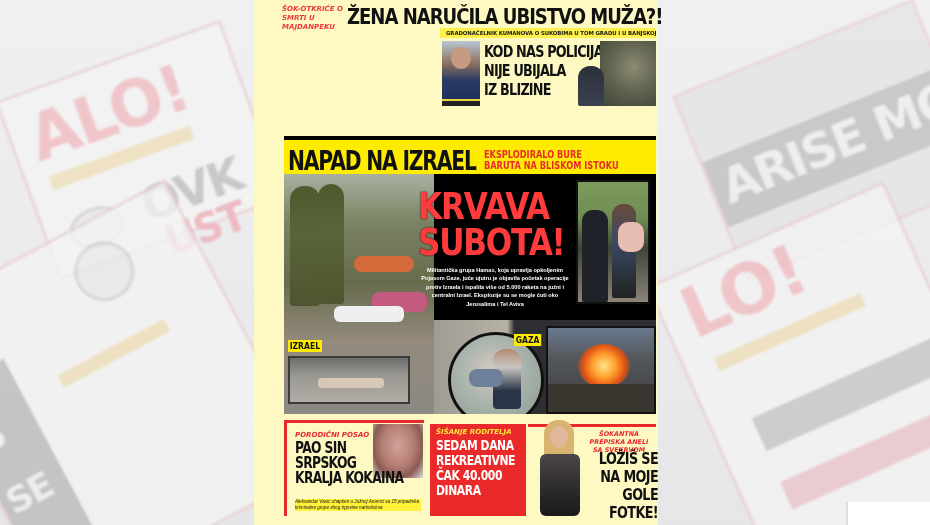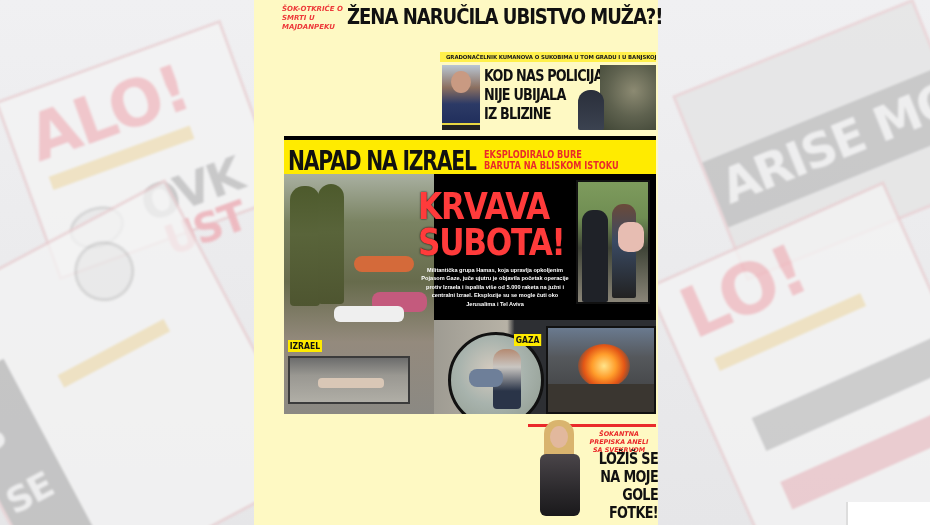--- a/index.html
+++ b/index.html
@@ -29,21 +29,21 @@
 
   
   .logo-box { position: absolute; left: 23px; top: 48px; width: 153px; height: 76px; background: #ea2a2a; }
   .barcode { position: absolute; left: 10px; top: 6px; width: 24px; height: 34px; background: repeating-linear-gradient(90deg,#fff 0 1px,#333 1px 2px,#fff 2px 3px,#555 3px 5px); border: 2px solid #fff; }
   .qr { position: absolute; left: 10px; top: 44px; width: 24px; height: 24px; background:
         conic-gradient(#222 25%, #fff 0 50%, #222 0 75%, #fff 0) 0 0/6px 6px; border: 2px solid #fff; }
   .logo-text { position: absolute; left: 40px; top: -4px; font-family: "DejaVu Sans", sans-serif; font-weight: 900; font-size: 68px; color: #fff; letter-spacing: -3px; transform: scaleX(.92); transform-origin: left top; line-height: 76px; }
   .logo-meta { position: absolute; left: 40px; top: 64px; font-size: 4px; color: #fff; white-space: nowrap; }
 
   
-  .tr-teaser { position: absolute; left: 186px; top: 52px; width: 216px; height: 80px; }
+  .tr-teaser { position: absolute; left: 186px; top: 28px; width: 216px; height: 80px; }
   .tr-banner { position: absolute; left: 0; top: 0; width: 216px; height: 10px; background: #fff04b; display: flex; align-items: center; }
   .tr-banner .badge { width: 10px; height: 6px; background: #ea2a2a; margin: 0 3px; }
   .tr-banner .txt { font-family: "DejaVu Sans", sans-serif; font-weight: 900; font-size: 5.4px; color: #1a1a1a; white-space: nowrap; letter-spacing: -0.1px; }
   .tr-photo1 { position: absolute; left: 2px; top: 13px; width: 38px; height: 65px; background: linear-gradient(180deg,#b9c6d3 0%,#8b6f5f 35%,#2c3a66 60%,#1d2b59 100%); }
   .tr-photo1 .face { position: absolute; left: 9px; top: 6px; width: 20px; height: 22px; border-radius: 50%; background: #c99a82; }
   .tr-photo1 .cap { position: absolute; left: 0; bottom: 0; width: 100%; height: 7px; background: #222; border-top: 2px solid #e8d742; }
   .tr-headline { position: absolute; left: 44px; top: 14px; font-family: "DejaVu Sans", sans-serif; font-weight: 900; font-size: 16px; line-height: 19px; color: #111; letter-spacing: -1px; transform: scaleX(.8); transform-origin: left top; width: 200px; }
   .tr-photo2 { position: absolute; left: 160px; top: 13px; width: 56px; height: 65px; background: radial-gradient(circle at 60% 40%, #8c8a72 0%, #5f624f 50%, #3e4434 100%); }
   .tr-soldier { position: absolute; left: 138px; top: 38px; width: 26px; height: 40px; background: linear-gradient(180deg,#2a2f3b 0%,#3b4250 100%); border-radius: 12px 12px 2px 2px; }
 
@@ -210,21 +210,40 @@
       </div>
       <div class="explosion">
         <div class="fire"></div>
         <div class="bldg"></div>
       </div>
       <div class="label-yellow lbl-gaza">GAZA</div>
     </div>
   </div>
 
   <div class="bottom">
-
+    <div class="story1">
+      <div class="photo"></div>
+      <div class="kick">PORODIČNI POSAO</div>
+      <div class="head">
+        <div>PAO SIN</div>
+        <div>SRPSKOG</div>
+        <div>KRALJA KOKAINA</div>
+      </div>
+      <div class="dek">Aleksandar Vasić uhapšen u Južnoj Americi sa 15 pripadnika kriminalne grupe zbog trgovine narkoticima</div>
+    </div>
+
+    <div class="story2">
+      <div class="kick">ŠIŠANJE RODITELJA</div>
+      <div class="head">
+        <div>SEDAM DANA</div>
+        <div>REKREATIVNE</div>
+        <div>ČAK 40.000</div>
+        <div>DINARA</div>
+      </div>
+    </div>
 
     <div class="story3">
       <div class="topline"></div>
       <div class="woman">
         <div class="hair"></div>
         <div class="face"></div>
         <div class="dress"></div>
       </div>
       <div class="kick">ŠOKANTNA PREPISKA ANELI SA SVEKRVOM</div>
       <div class="head">

